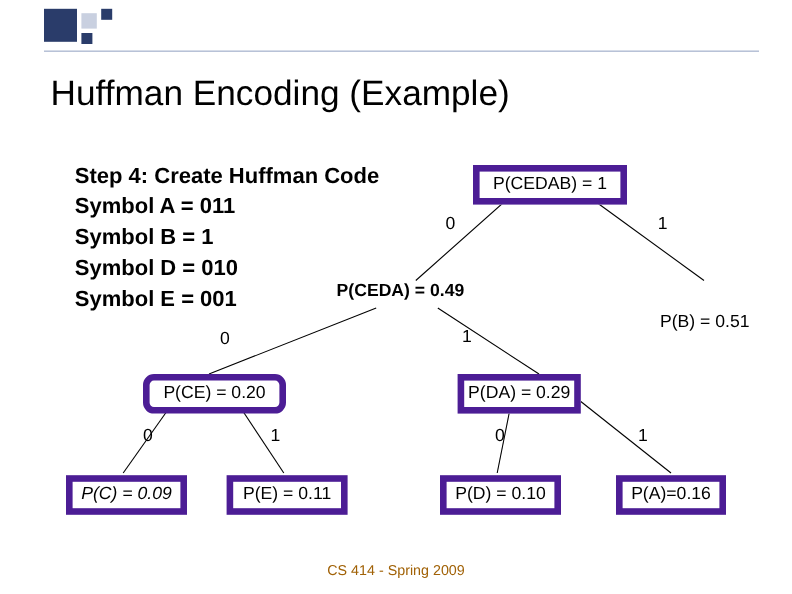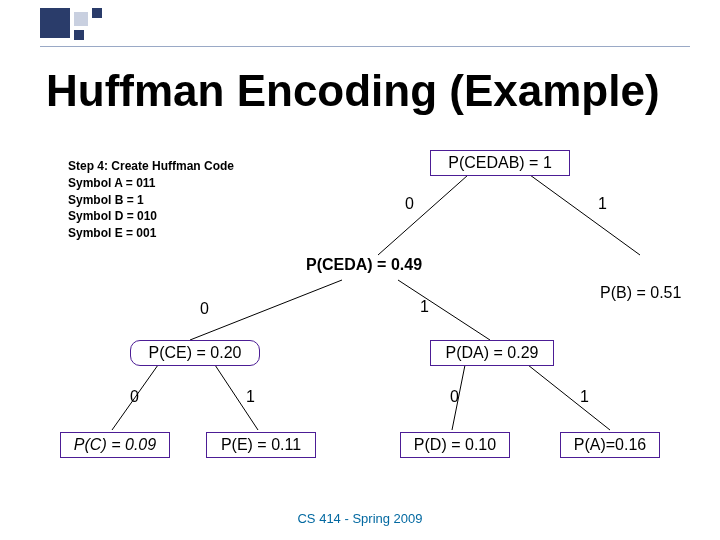--- a/index.html
+++ b/index.html
@@ -5,26 +5,26 @@
   * { box-sizing: border-box; margin: 0; padding: 0; }
   html, body { width: 720px; height: 540px; font-family: Arial, Helvetica, sans-serif; background: #fff; color: #000; }
   .slide { position: relative; width: 720px; height: 540px; }
   .deco-top { position: absolute; left: 40px; top: 8px; width: 70px; height: 36px; }
   .deco-top .sq { position: absolute; background: #2a3c6a; }
   .deco-top .sq1 { left: 0; top: 0; width: 30px; height: 30px; }
   .deco-top .sq2 { left: 34px; top: 4px; width: 14px; height: 14px; background: #c9d0e0; }
   .deco-top .sq3 { left: 52px; top: 0; width: 10px; height: 10px; }
   .deco-top .sq4 { left: 34px; top: 22px; width: 10px; height: 10px; background: #2a3c6a; }
   .hr { position: absolute; left: 40px; top: 46px; right: 30px; height: 1px; background: #9aa9c6; }
-  .title { position: absolute; left: 46px; top: 66px; font-size: 44px; font-weight: 700; }
-  .step { position: absolute; left: 68px; top: 158px; font-size: 12px; font-weight: 700; line-height: 1.4; }
-  .node { position: absolute; font-size: 16px; text-align: center; border: 1px solid #4c1d95; padding: 3px 2px; background: #fff; white-space: nowrap; }
+  .title { position: absolute; left: 46px; top: 66px; font-size: 32px; font-weight: 400; }
+  .step { position: absolute; left: 68px; top: 146px; font-size: 20px; font-weight: 700; line-height: 1.4; }
+  .node { position: absolute; font-size: 16px; text-align: center; border: 6px solid #4c1d95; padding: 3px 2px; background: #fff; white-space: nowrap; }
   .noborder { border: none; padding: 0; }
   .edge-label { position: absolute; font-size: 16px; }
-  .footer { position: absolute; left: 0; right: 0; bottom: 14px; text-align: center; font-size: 13px; color: #0369a1; }
+  .footer { position: absolute; left: 0; right: 0; bottom: 14px; text-align: center; font-size: 13px; color: #a16207; }
   svg.tree { position: absolute; left: 0; top: 0; width: 720px; height: 540px; pointer-events: none; }
   svg.tree line { stroke: #000; stroke-width: 1; }
 </style>
 </head>
 <body>
 
 <div class="slide">
 
   <div class="deco-top">
     <div class="sq sq1"></div>
@@ -56,21 +56,21 @@
     <line x1="215" y1="365" x2="258" y2="430"></line>
 
     <line x1="465" y1="365" x2="452" y2="430"></line>
     <line x1="528" y1="365" x2="610" y2="430"></line>
   </svg>
 
   <div class="node" style="left:430px; top:150px; width:140px;">P(CEDAB) = 1</div>
   <div class="node noborder" style="left:306px; top:256px;font-weight:bold;">P(CEDA) = 0.49</div>
   <div class="node noborder" style="left:600px; top:256px;margin-top:28px;">P(B) = 0.51</div>
   <div class="node" style="left:130px; top:340px; width:130px;border-radius:10px;">P(CE) = 0.20</div>
-  <div class="node" style="left:430px; top:340px; width:124px;">P(DA) = 0.29</div>
+  <div class="node" style="left:416px; top:340px; width:112px;">P(DA) = 0.29</div>
   <div class="node" style="left:60px; top:432px; width:110px;font-style:italic;">P(C) = 0.09</div>
   <div class="node" style="left:206px; top:432px; width:110px;">P(E) = 0.11</div>
   <div class="node" style="left:400px; top:432px; width:110px;">P(D) = 0.10</div>
   <div class="node" style="left:560px; top:432px; width:100px;">P(A)=0.16</div>
 
   <div class="edge-label" style="left:405px; top:195px;">0</div>
   <div class="edge-label" style="left:598px; top:195px;">1</div>
   <div class="edge-label" style="left:200px; top:300px;">0</div>
   <div class="edge-label" style="left:420px; top:298px;">1</div>
   <div class="edge-label" style="left:130px; top:388px;">0</div>

